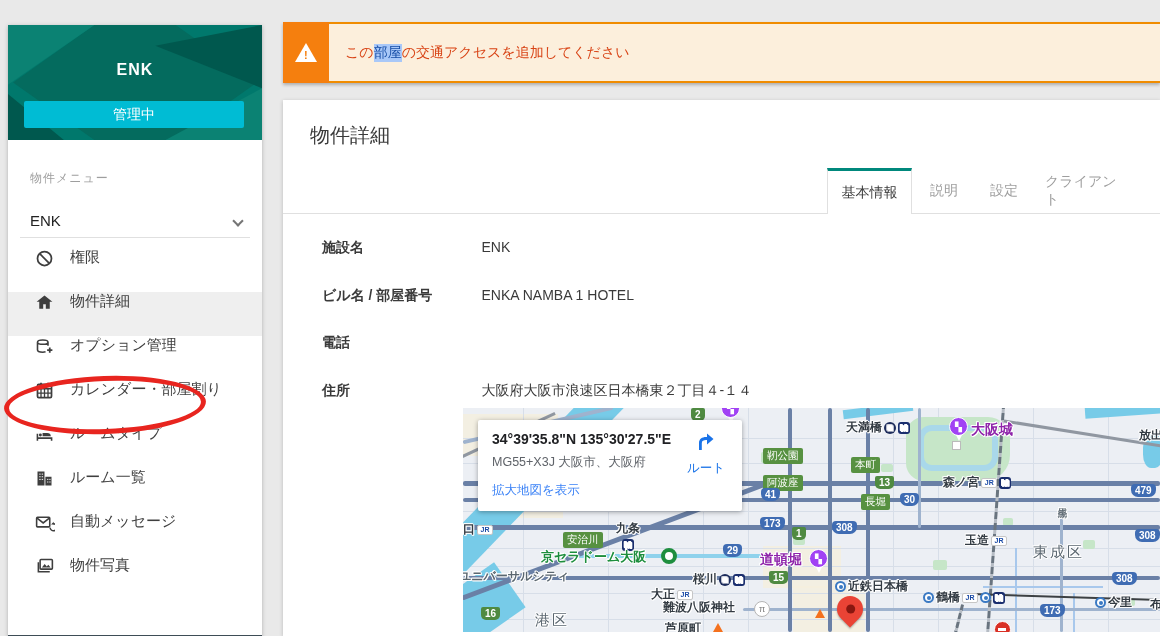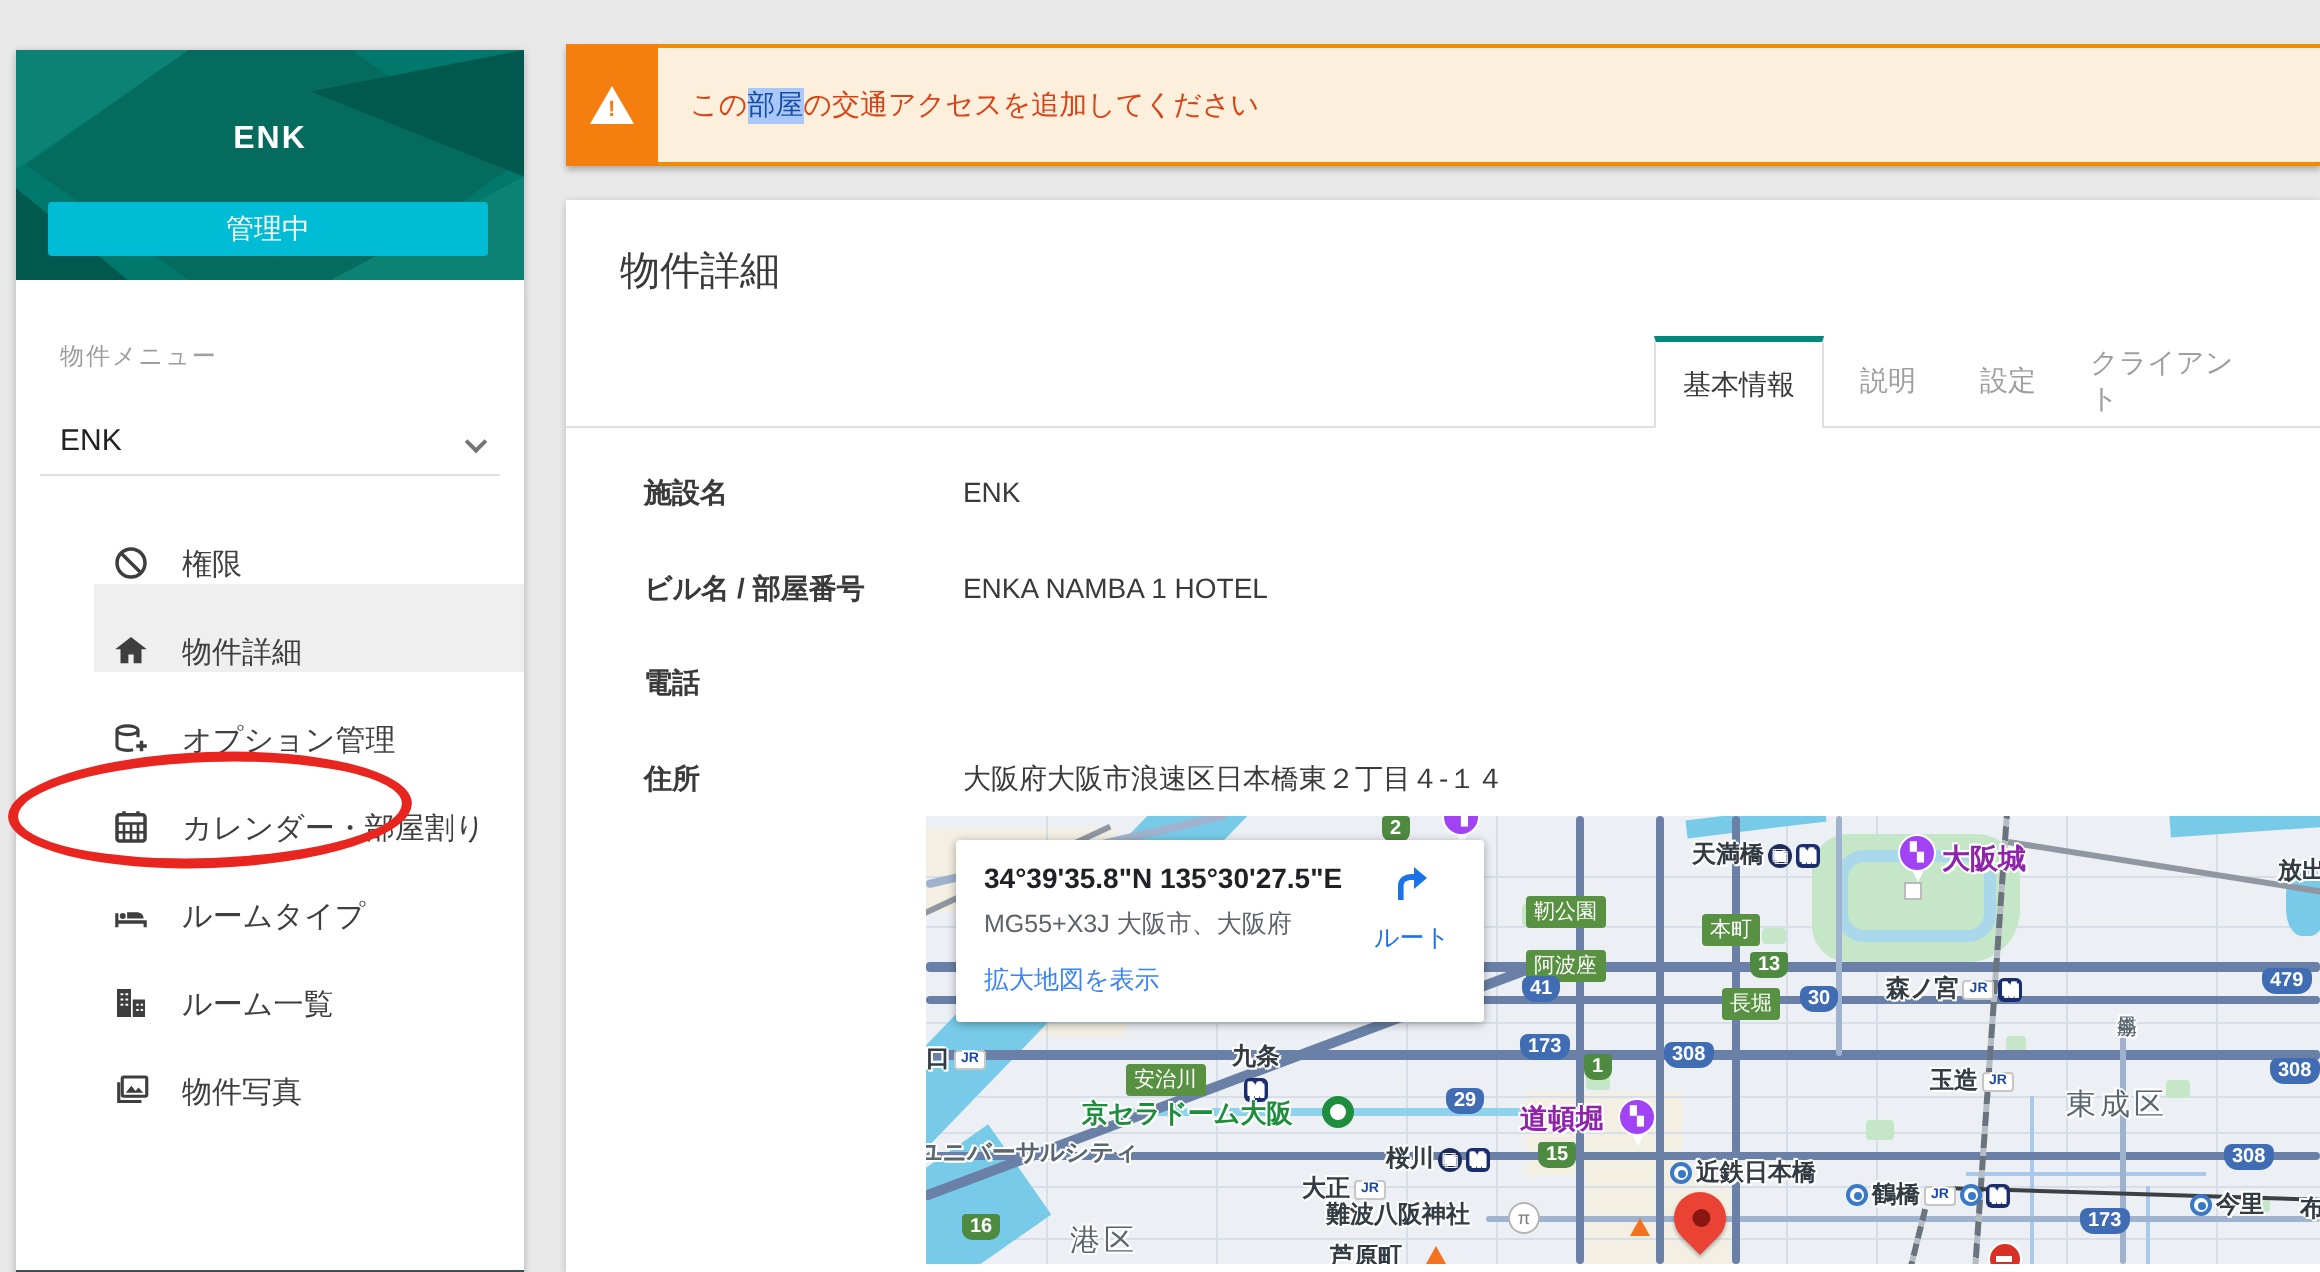--- a/index.html
+++ b/index.html
@@ -20,22 +20,22 @@
             font-size:16px; font-weight:bold; letter-spacing:1px; }
   .sb-status { position:absolute; left:16px; top:76px; width:220px; height:27px; background:#00BCD4;
                border:none; border-radius:2px; color:#fff; font-size:14px; cursor:pointer; }
   .sb-menulabel { position:absolute; left:22px; top:145px; font-size:12px; color:#9E9E9E; letter-spacing:1px; }
   .sb-select { position:absolute; left:22px; top:180px; width:212px; height:30px; font-size:15px; color:#222;
                display:flex; align-items:center; cursor:pointer; }
   .sb-caret { position:absolute; right:0; top:12px; width:8px; height:8px; border-right:2px solid #757575;
               border-bottom:2px solid #757575; transform:rotate(45deg); }
   .sb-divider { position:absolute; left:12px; right:12px; top:212px; border-bottom:1px solid #e0e0e0; }
   .sb-menu { position:absolute; left:0; right:0; top:223px; }
-  .sb-item { height:44px; display:flex; align-items:flex-end; padding-left:8px; cursor:pointer;
-             font-size:15px; color:#3F3F3F;margin-left:39px; }
+  .sb-item { height:44px; display:flex; align-items:flex-start; padding-left:26px; cursor:pointer;
+             font-size:15px; color:#3F3F3F; }
   .sb-item.active { background:#EFEFEF; }
   .sb-item svg { width:21px; height:21px; margin-right:15px; flex:none; }
   .sb-bottom-strip { position:absolute; left:0; right:0; bottom:0; height:5px; background:#3E4D56; }
 
   
   .annotation { position:absolute; left:4px; top:376px; width:202px; height:58px;
                 border:5px solid #E8251F; border-radius:50%; transform:rotate(-2deg); z-index:50; }
 
   
   .banner { position:absolute; left:283px; top:22px; width:877px; height:61px; background:#FCEFDC;
@@ -197,20 +197,29 @@
     <div class="sb-item">
       <svg viewBox="0 0 24 24">
           <rect x="4" y="4" width="8" height="16" fill="#3E3E3E"></rect>
           <rect x="13" y="10" width="7" height="10" fill="#3E3E3E"></rect>
           <path d="M6 7h1.6M8.8 7h1.6M6 10h1.6M8.8 10h1.6M6 13h1.6M8.8 13h1.6M15 13h1.4M17.5 13h1.4M15 16h1.4M17.5 16h1.4" stroke="#fff" stroke-width="1.1"></path>
         </svg>
       <span>ルーム一覧</span>
     </div>
     <div class="sb-item">
       <svg viewBox="0 0 24 24">
+          <rect x="3" y="6" width="15" height="11" rx="1" fill="none" stroke="#3E3E3E" stroke-width="1.8"></rect>
+          <path d="M3.5 7l7 5.5L17.5 7" fill="none" stroke="#3E3E3E" stroke-width="1.8"></path>
+          <path d="M21.5 13.5a4 4 0 1 1-3.2 4.3" fill="none" stroke="#3E3E3E" stroke-width="1.6"></path>
+          <path d="M22.5 11.2v3h-3z" fill="#3E3E3E"></path>
+        </svg>
+      <span>自動メッセージ</span>
+    </div>
+    <div class="sb-item">
+      <svg viewBox="0 0 24 24">
           <rect x="7" y="4" width="14" height="11" rx="1" fill="none" stroke="#3E3E3E" stroke-width="1.8"></rect>
           <path d="M9 13l3.2-4 2.4 3 1.7-2 2.7 3z" fill="#3E3E3E"></path>
           <path d="M5 7v11h13" fill="none" stroke="#3E3E3E" stroke-width="1.8"></path>
         </svg>
       <span>物件写真</span>
     </div>
   </div>
   <div class="sb-bottom-strip"></div>
 </div>
 
@@ -337,21 +346,21 @@
           <em>天満橋</em>
           <span class="mic keihan">▣</span>
           <span class="mic metro">M</span>
         </span>
         <span class="lbl purple big" style="left: 508px; top: 13px;">
           <em>大阪城</em>
         </span>
         <span class="lbl " style="left: 676px; top: 19px;">
           <em>放出</em>
         </span>
-        <span class="lbl " style="left: 480px; top: 66px; margin-top: 12px;">
+        <span class="lbl " style="left: 480px; top: 66px;">
           <em>森ノ宮</em>
           <span class="mic jr">JR</span>
           <span class="mic metro">M</span>
         </span>
         <span class="lbl " style="left: 153px; top: 112px; flex-direction: column;">
           <em>九条</em>
           <span class="mic metro">M</span>
         </span>
         <span class="lbl " style="left: 502px; top: 124px;">
           <em>玉造</em>

